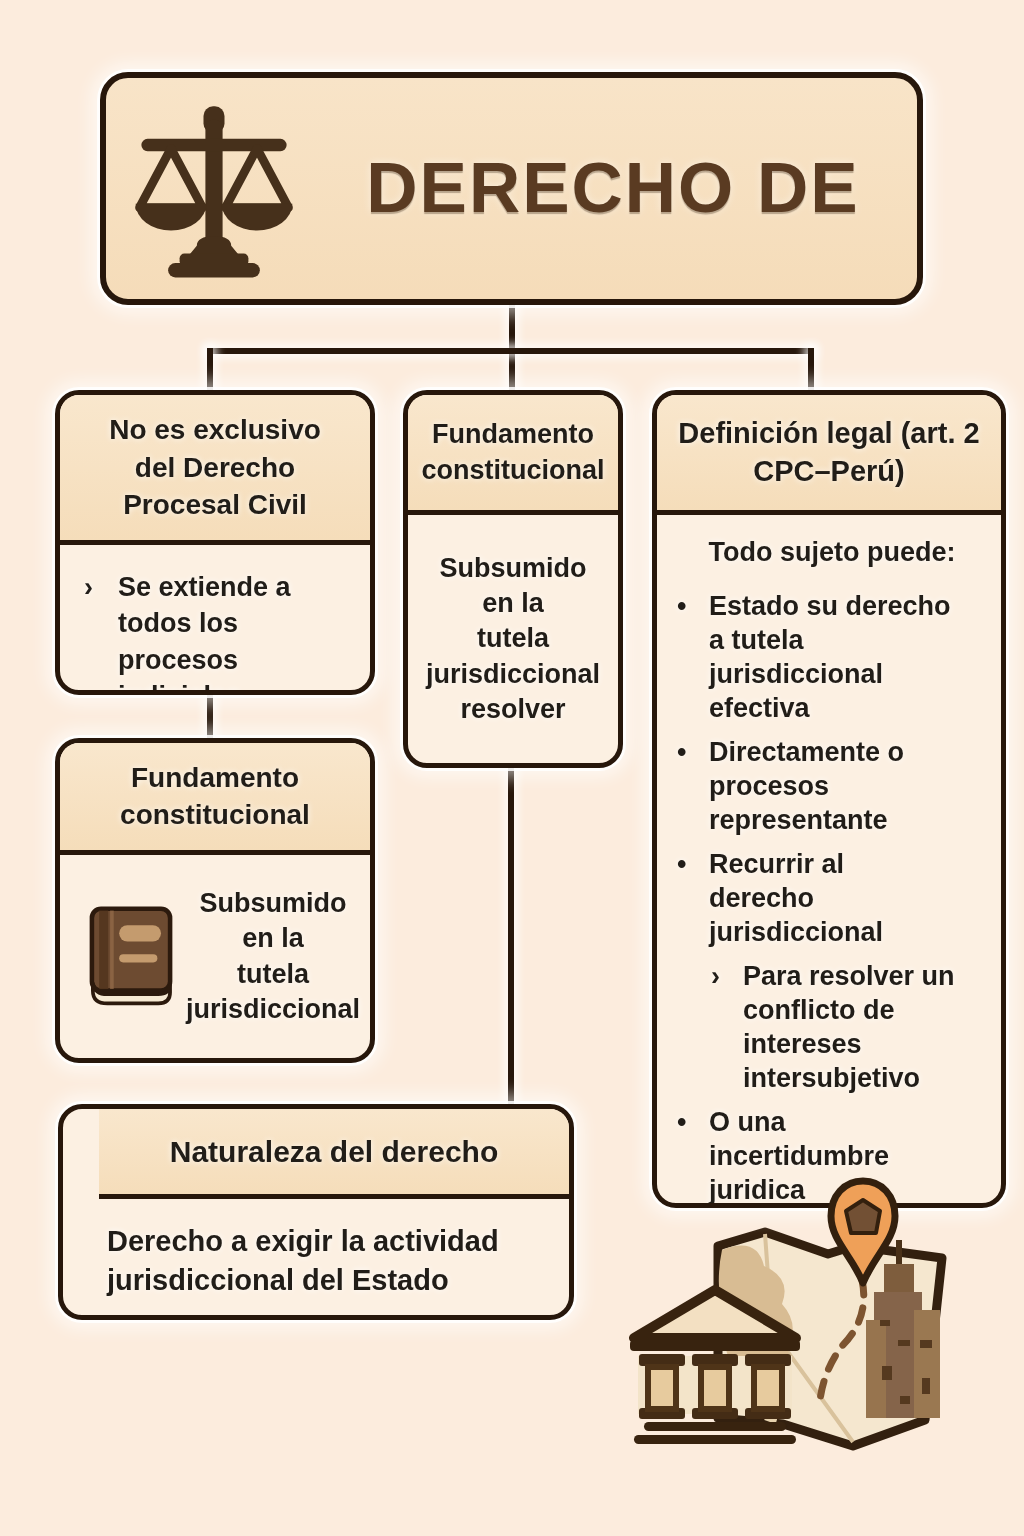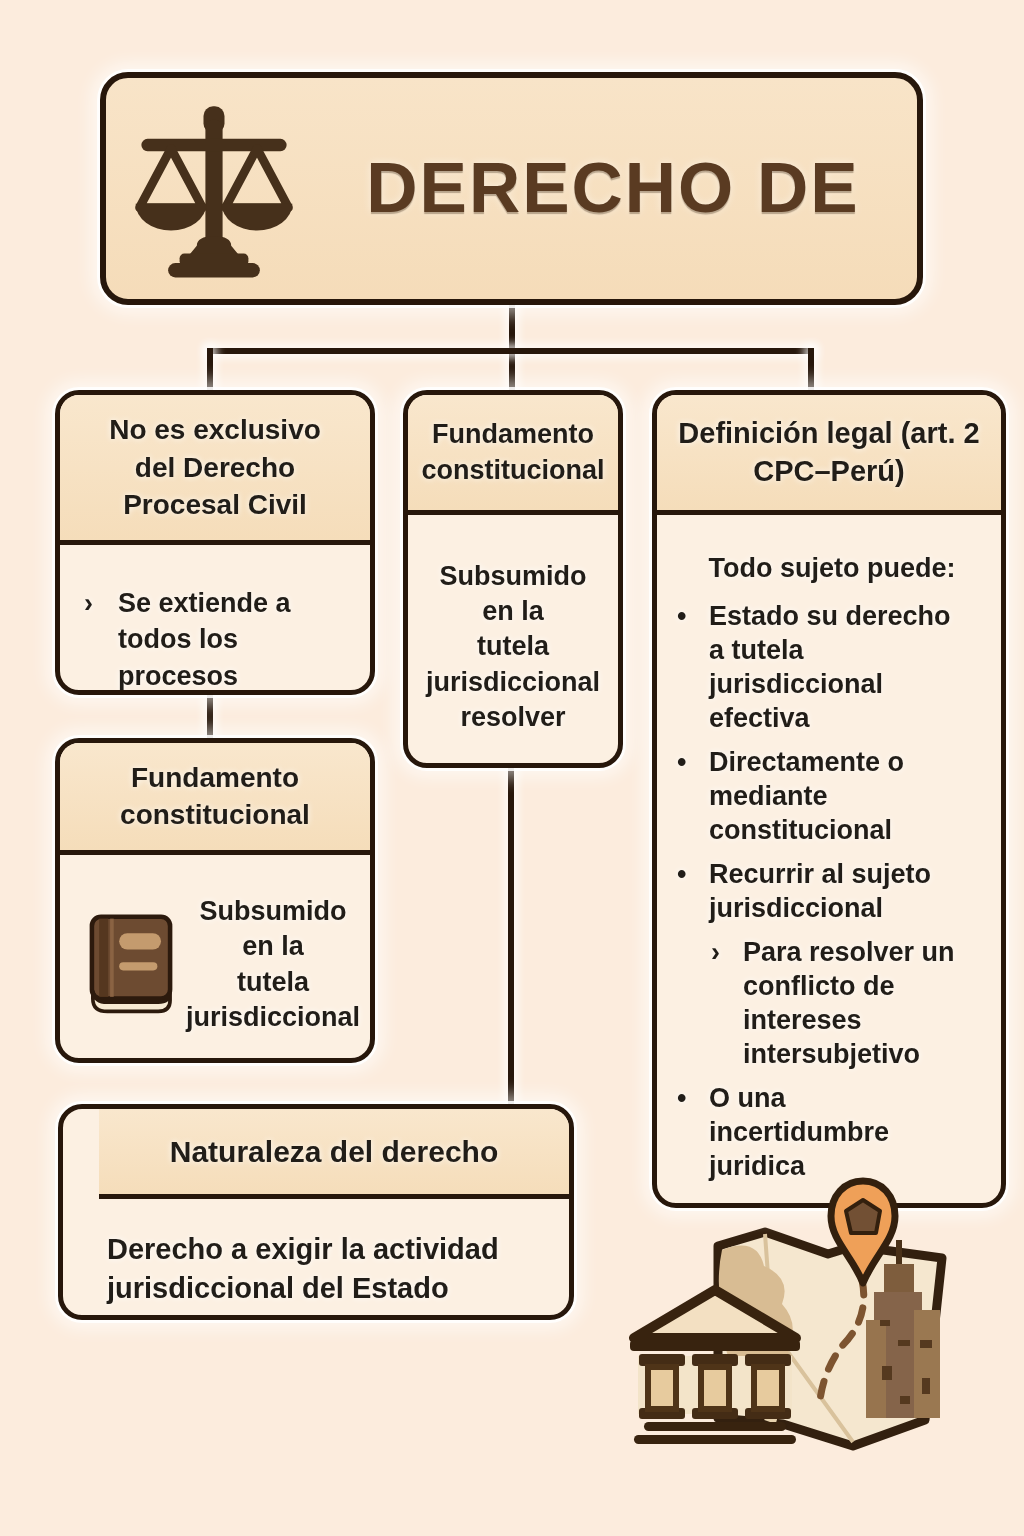--- a/index.html
+++ b/index.html
@@ -23,21 +23,21 @@
   .edge{
     position:absolute;background:var(--line);z-index:1;
     box-shadow:0 0 8px 4px rgba(255,255,255,.75);
   }
   .node{
     position:absolute;z-index:2;
     background:var(--body);
     border:5px solid var(--line);
     border-radius:24px;
     box-shadow:0 0 0 3px rgba(255,255,255,.85),0 0 16px 10px rgba(255,255,255,.55);
-    display:flex;flex-direction:column;overflow:hidden;gap:16px;
+    display:flex;flex-direction:column;overflow:hidden;
   }
   .node-header{
     background:linear-gradient(#f9e7cd,#f5ddba);
     border-bottom:5px solid var(--line);
     display:flex;align-items:center;justify-content:center;
     text-align:center;color:var(--ink);
     text-shadow:0 0 6px rgba(255,255,255,.9);
     flex:0 0 auto;
   }
   .node-body{
@@ -68,21 +68,21 @@
   .chevron-row .txt{max-width:255px;}
 
   #mid-box   {left:403px; top:390px; width:220px; height:378px;}
   #mid-box .node-header{height:120px;font-size:27px;font-weight:bold;line-height:1.3;padding:0 8px;}
   #mid-box .node-body{display:flex;flex-direction:column;justify-content:center;text-align:center;
     font-size:27px;font-weight:bold;line-height:1.3;}
 
   #right-box {left:652px; top:390px; width:354px; height:818px;}
   #right-box .node-header{height:120px;font-size:29px;font-weight:bold;line-height:1.3;padding:0 14px;}
   #right-box .node-body{padding:20px 14px 0 20px;font-size:27px;font-weight:bold;line-height:1.26;}
-  #right-box .intro{text-align:center;margin-bottom:14px;}
+  #right-box .intro{text-align:center;margin-bottom:20px;}
   .bullet-row{display:flex;margin-bottom:10px;}
   .bullet-row .marker{flex:0 0 32px;text-align:left;}
   .bullet-row .txt{max-width:242px;}
   .bullet-row.sub{margin-left:34px;}
   .bullet-row.sub .txt{max-width:215px;}
 
   #fund-box  {left:55px;  top:738px; width:320px; height:325px;}
   #fund-box .node-header{height:112px;font-size:28px;font-weight:bold;line-height:1.3;padding:0 20px;}
   #fund-box .node-body{display:flex;align-items:center;padding:10px 10px 10px 16px;}
   #fund-box .book-wrap{flex:0 0 110px;display:flex;justify-content:center;}
@@ -153,25 +153,25 @@
   <div id="right-box" class="node">
     <div class="node-header">Definición legal (art. 2 CPC–Perú)</div>
     <div class="node-body">
       <div class="intro">Todo sujeto puede:</div>
       <div class="bullet-row">
         <span class="marker">•</span>
         <span class="txt">Estado su derecho a tutela jurisdiccional efectiva</span>
       </div>
       <div class="bullet-row">
         <span class="marker">•</span>
-        <span class="txt">Directamente o mediante constitucional</span>
-      </div>
-      <div class="bullet-row">
-        <span class="marker">•</span>
-        <span class="txt">Recurrir al sujeto jurisdiccional</span>
+        <span class="txt">Directamente o procesos representante</span>
+      </div>
+      <div class="bullet-row">
+        <span class="marker">•</span>
+        <span class="txt">Recurrir al derecho jurisdiccional</span>
       </div>
       <div class="bullet-row sub">
         <span class="marker">›</span>
         <span class="txt">Para resolver un conflicto de intereses intersubjetivo</span>
       </div>
       <div class="bullet-row">
         <span class="marker">•</span>
         <span class="txt">O una incertidumbre juridica</span>
       </div>
     </div>

